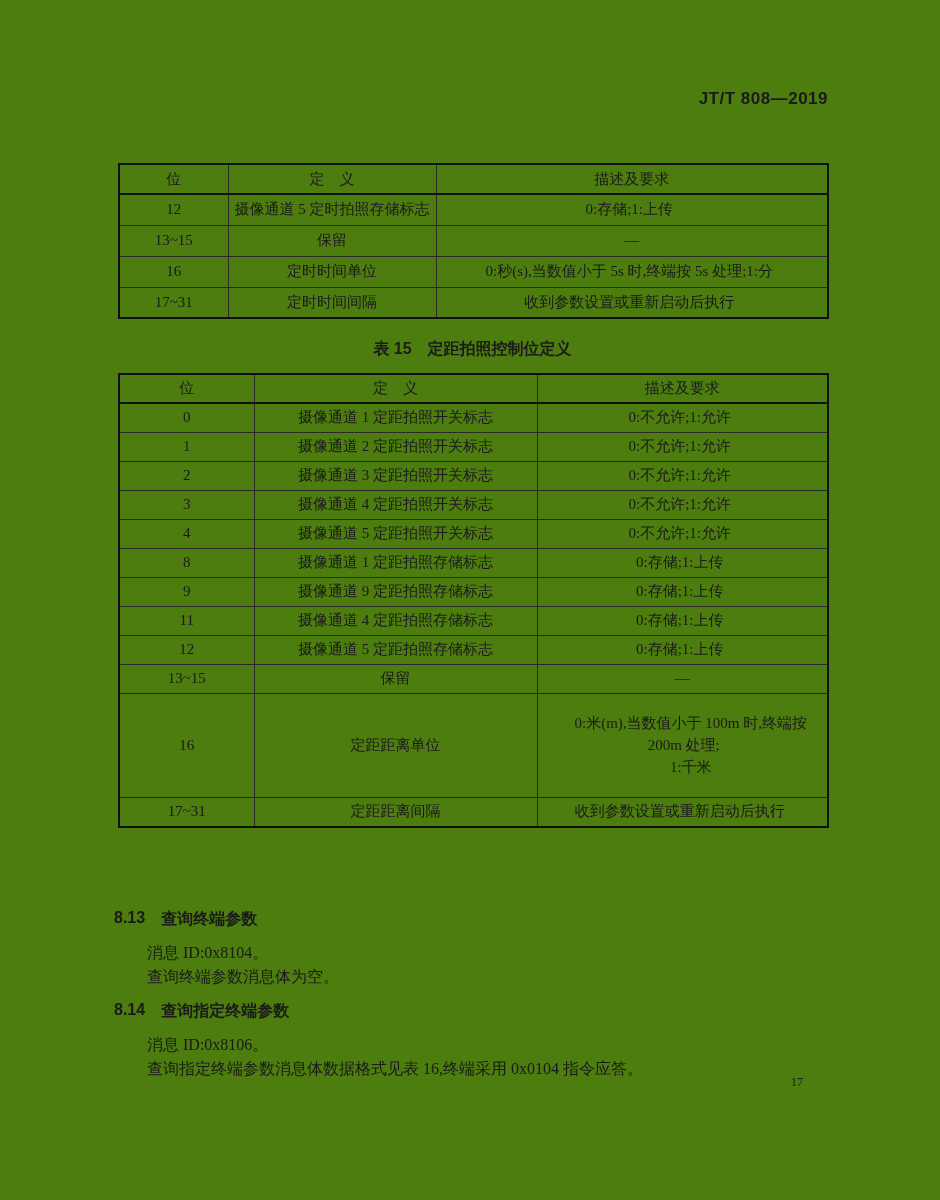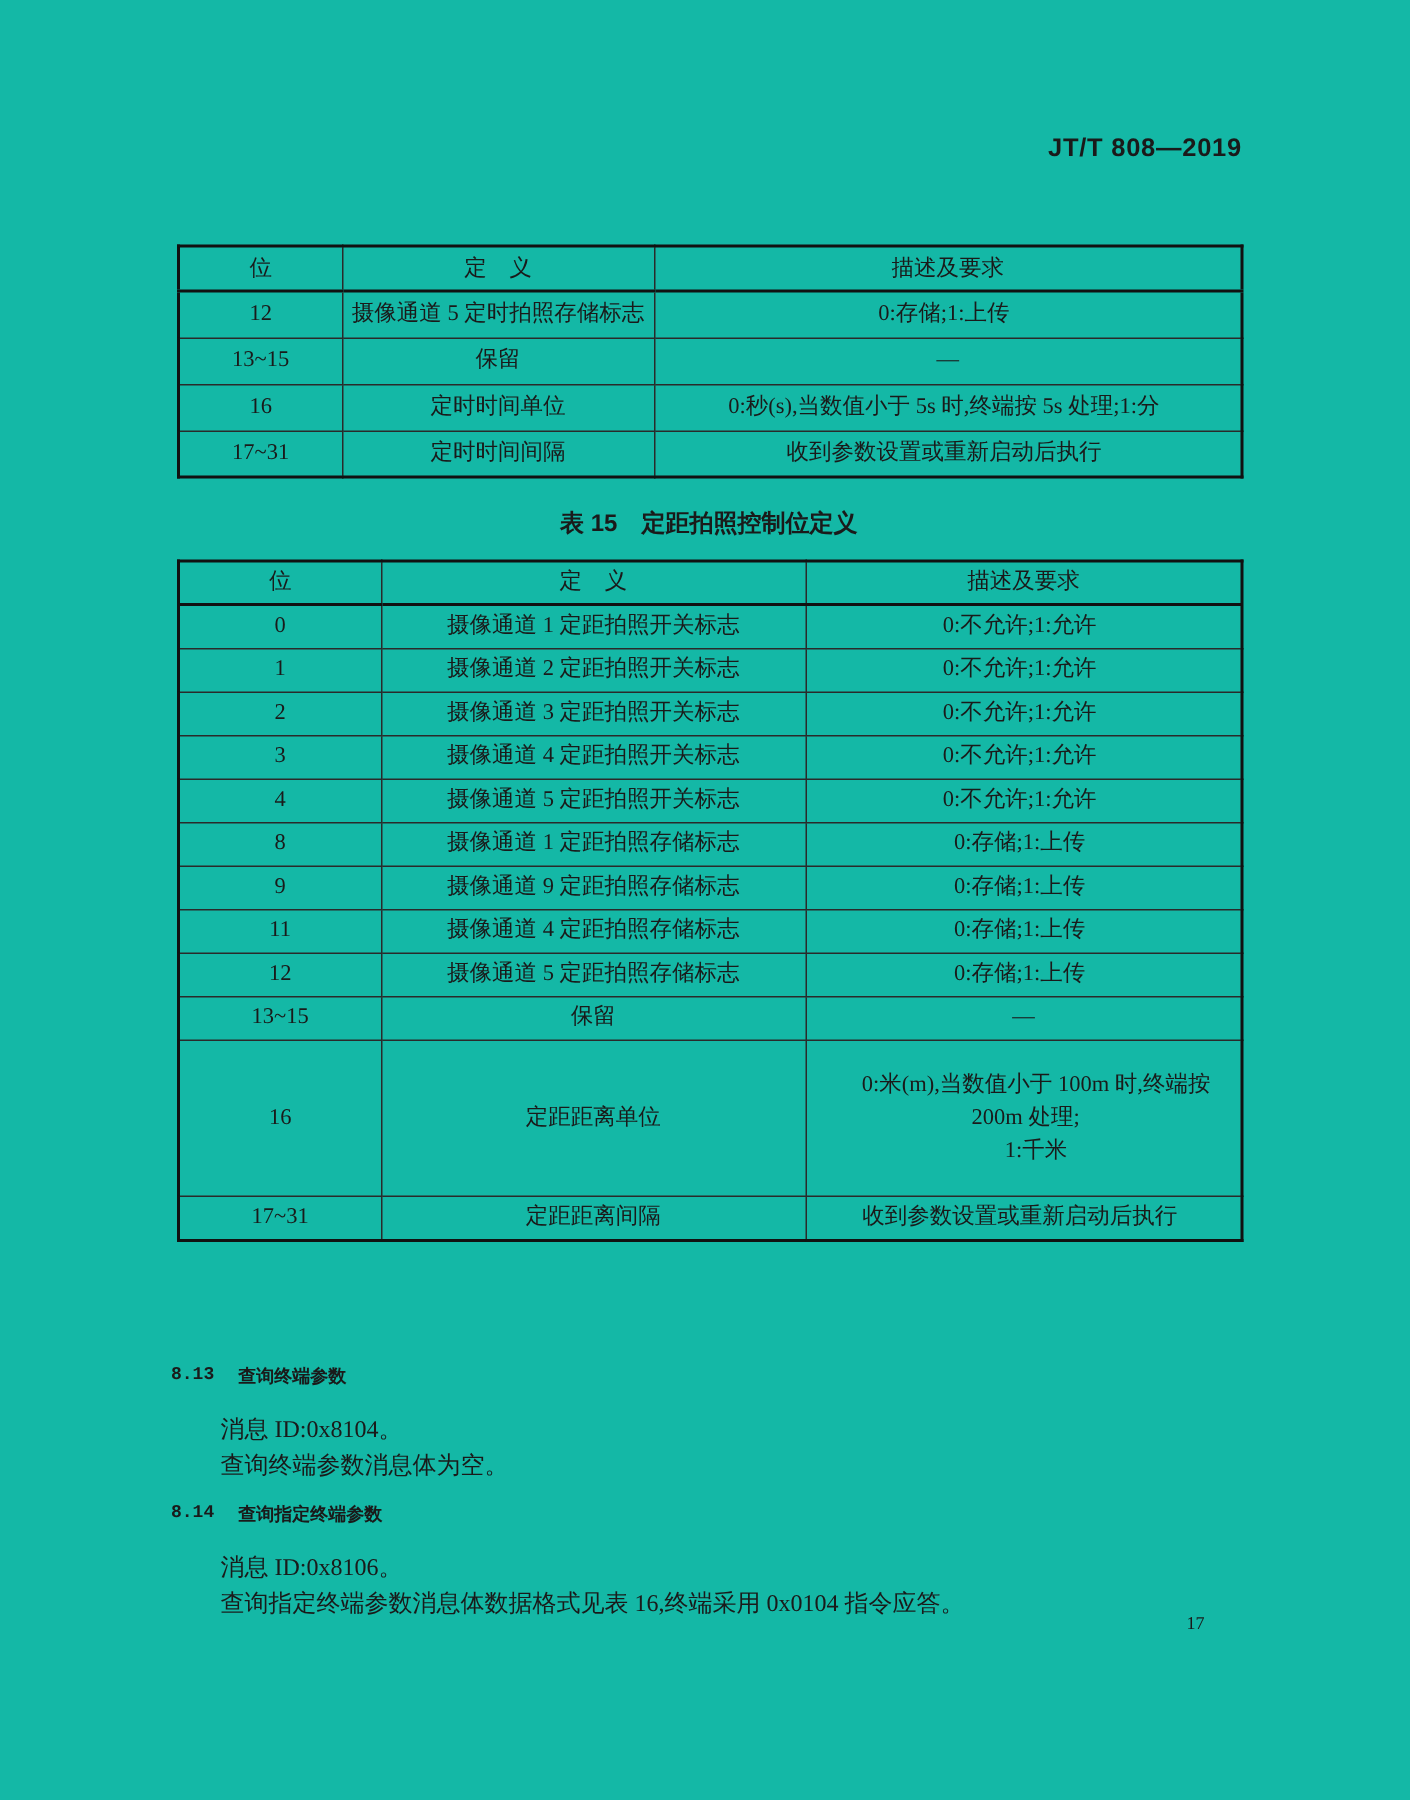--- a/index.html
+++ b/index.html
@@ -1,21 +1,21 @@
 <!DOCTYPE html>
 <html><head>
 <meta charset="utf-8">
 <style>
   * { margin: 0; padding: 0; box-sizing: border-box; }
   html, body { background: #e8e8e8; }
   .page {
     position: relative;
     width: 940px;
     height: 1200px;
-    background: #14b8a6;
+    background: #4d7c0f;
     color: #1a1a1a;
     font-family: "Liberation Serif", "DejaVu Serif", serif;
     overflow: hidden;
   }
   .std-code {
     position: absolute;
     top: 89px;
     right: 112px;
     font-family: "Liberation Sans", "DejaVu Sans", sans-serif;
     font-weight: 600;
@@ -59,23 +59,23 @@
   .t15 tbody tr { height: 29px; }
   .t15 tbody tr.tall { height: 104px; }
   .t15 tbody tr.last { height: 30px; }
   td.l { text-align: left; padding-left: 15px; padding-right: 20px; }
   td.ml { text-align: left; padding-left: 9px; padding-right: 6px; }
   td.ml .ln { line-height: 22px; }
   td.ml .ind { padding-left: 14px; }
   .sec-head {
     position: absolute;
     left: 114px;
-    font-family: Liberation Mono, monospace;
+    font-family: Liberation Sans, sans-serif;
     font-weight: 700;
-    font-size: 12px;
+    font-size: 16px;
     display: flex;
     gap: 16px;
     text-align: right;
   }
   .para {
     position: absolute;
     left: 147px;
     font-size: 16px;
   }
   .page-num {

